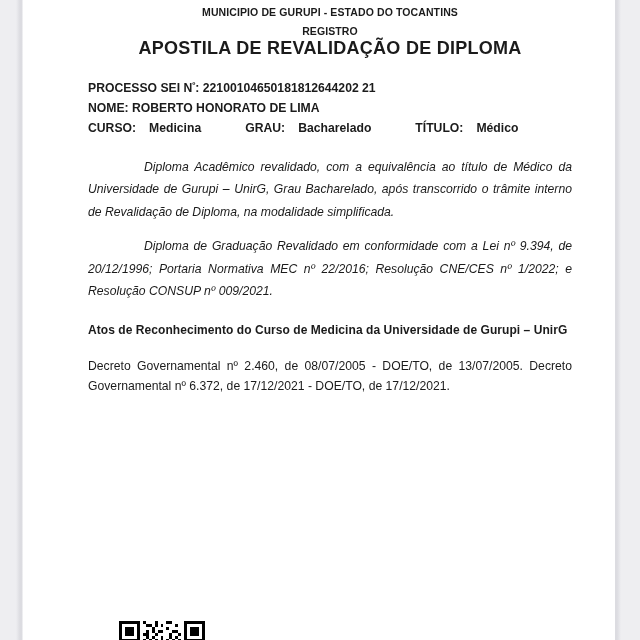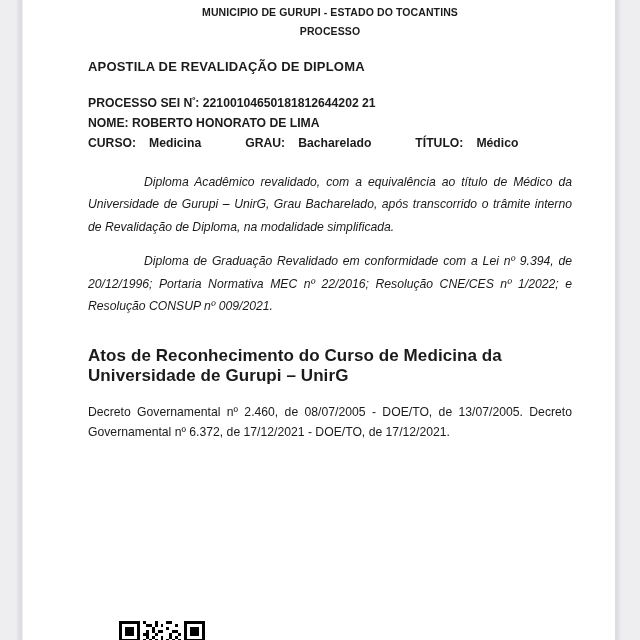--- a/index.html
+++ b/index.html
@@ -50,25 +50,24 @@
     line-height: 14.5px;
     letter-spacing: 0.01em;
     padding-top: 5px;
   }
   .org-header .line3 {
     margin-top: 4px;
   }
 
   
   .doc-title {
-    text-align: left;
-    font-weight: bold;
-    font-size: 13px;
+    text-align: center;
+    font-weight: bold;
+    font-size: 18px;
     letter-spacing: 0.015em;
-    margin-top: 21px;
   }
 
   
   .field-line {
     font-size: 12.2px;
     line-height: 20px;
     white-space: nowrap;
   }
   .field-line.first {
     margin-top: 16px;
@@ -105,24 +104,24 @@
   
   .registry-row {
     font-size: 12.2px;
     line-height: 20px;
     margin-top: 20px;
     white-space: nowrap;
   }
 
   
   .section-heading {
-    font-size: 17px;
+    font-size: 12px;
     font-weight: bold;
     line-height: 20px;
-    margin-top: 28px;
+    margin-top: 17px;
     letter-spacing: 0.005em;
   }
 
   
   .decree {
     font-size: 12.2px;
     line-height: 20.5px;
     text-align: justify;
     text-justify: inter-word;
     margin-top: 16px;
@@ -150,21 +149,21 @@
 </style>
 </head>
 <body>
 
 <div class="viewport">
   <div class="page">
     <div class="content">
 
       <div class="org-header">
         <div>MUNICIPIO DE GURUPI - ESTADO DO TOCANTINS</div>
-        <div class="line3">PROCESSO</div>
+        <div class="line3">REGISTRO</div>
       </div>
 
       <div class="doc-title">APOSTILA DE REVALIDAÇÃO DE DIPLOMA</div>
 
       <div class="field-line first">
         <span class="field-label">PROCESSO SEI N</span><span class="sup-ord">º</span><span class="field-label">:</span>
         <span class="field-value">22100104650181812644202 21</span>
       </div>
 
       <div class="field-line">

